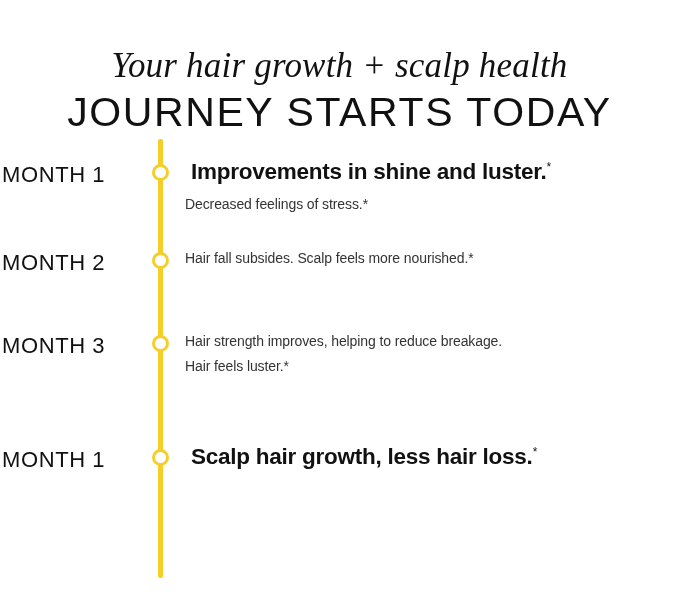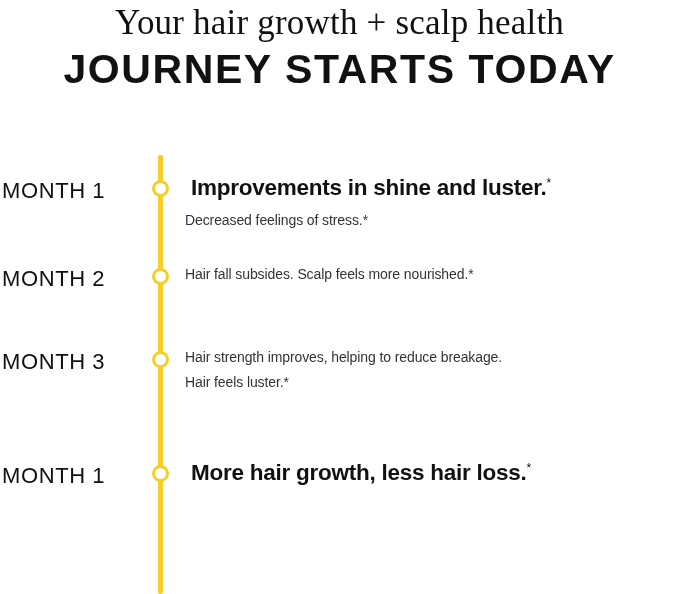--- a/index.html
+++ b/index.html
@@ -16,41 +16,43 @@
     position: relative;
   }
 
   
   .header {
     text-align: center;
     padding-top: 2px;
   }
   .header-script {
     font-family: "Liberation Serif", serif;
+    font-style: italic;
     font-weight: 400;
     font-size: 35px;
     line-height: 42px;
     color: #111111;
     letter-spacing: 0.2px;
+    margin-top: 43px;
   }
   .header-title {
     font-family: "Liberation Sans", sans-serif;
-    font-weight: 700;
+    font-weight: 400;
     font-size: 41px;
     line-height: 50px;
     letter-spacing: 1.6px;
     color: #111111;
     white-space: nowrap;
   }
 
   
   .timeline {
     position: absolute;
     left: 0;
-    top: 128px;
+    top: 112px;
     width: 662px;
     height: 466px;
   }
   .timeline-line {
     position: absolute;
     left: 158px;
     top: 27px;
     width: 5px;
     height: 439px;
     background: #F5CE2A;
@@ -162,17 +164,17 @@
     <div class="content">
       <p class="subline subline-first">Hair strength improves, helping to reduce breakage.</p>
       <p class="subline">Hair feels luster.*</p>
     </div>
   </div>
 
   <div class="row row-m4">
     <div class="month-label">MONTH 1</div>
     <div class="marker"></div>
     <div class="content">
-      <p class="headline"><span>More hair growth, less hair loss.</span><span class="sup">*</span></p>
+      <p class="headline"><span>Scalp hair growth, less hair loss.</span><span class="sup">*</span></p>
     </div>
   </div>
 
 </div>
 
 </body></html>

